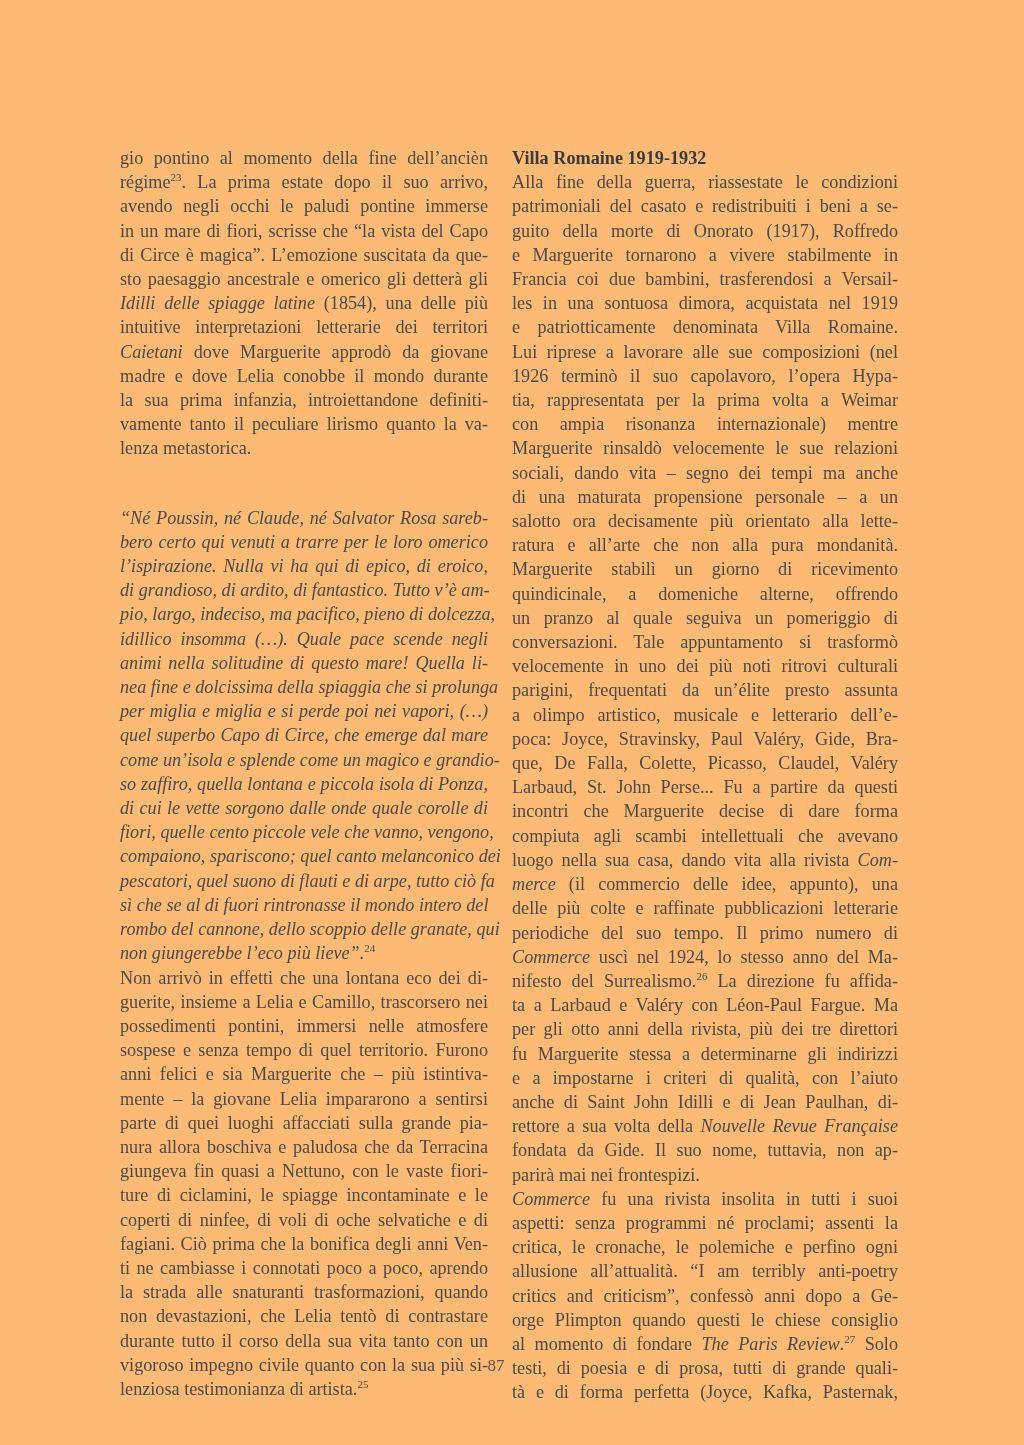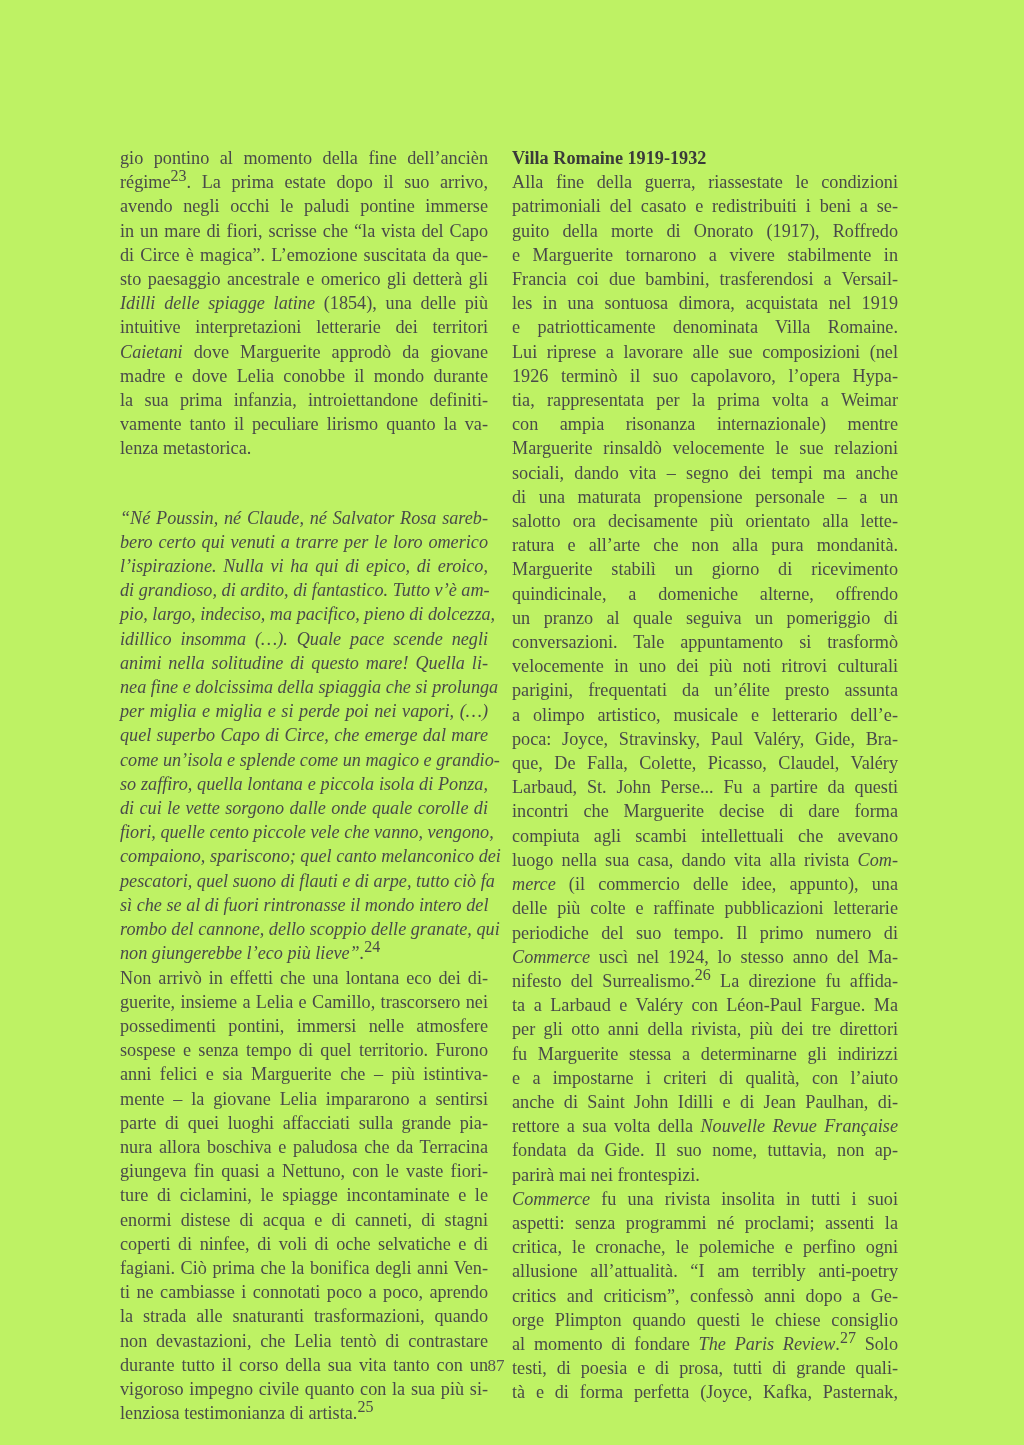--- a/index.html
+++ b/index.html
@@ -1,33 +1,33 @@
 <!DOCTYPE html>
 <html><head>
   <meta charset="utf-8">
   <style>
     html, body { margin: 0; padding: 0; background: #ffffff; }
     body { width: 1024px; height: 1445px; position: relative; overflow: hidden; }
     .page {
       position: absolute; left: 0; top: 0; width: 1024px; height: 1445px;
-      background: #bef264; color: #4a4a4a;
+      background: #fdba74; color: #4a4a4a;
       font-family: "Liberation Serif", "DejaVu Serif", serif;
     }
     .col {
       position: absolute; top: 146px;
       font-size: 18.2px; line-height: 24.2px;
       text-align: justify; hyphens: manual;
     }
     .col-left { left: 120px; width: 368px; }
     .col-right { left: 512px; width: 386px; }
     .line { display: block; text-align: justify; text-align-last: justify; white-space: nowrap; }
     .line.last { text-align-last: left; }
     .it { font-style: italic; margin-top: 45px; }
     .heading { font-weight: bold; color: #3a3a3a; text-align-last: left; }
-    sup { font-size: 16px; line-height: 0; vertical-align: 7px; }
+    sup { font-size: 11px; line-height: 0; vertical-align: 7px; }
     .page-number {
       position: absolute; left: 0; width: 992px; top: 1356px;
       text-align: center; font-size: 17px; color: #555;
     }
   </style>
 </head>
 <body>
 
 <div class="page">
 
@@ -74,21 +74,20 @@
       <span class="line">Non arrivò in effetti che una lontana eco dei di-</span>
       <span class="line">guerite, insieme a Lelia e Camillo, trascorsero nei</span>
       <span class="line">possedimenti pontini, immersi nelle atmosfere</span>
       <span class="line">sospese e senza tempo di quel territorio. Furono</span>
       <span class="line">anni felici e sia Marguerite che – più istintiva-</span>
       <span class="line">mente – la giovane Lelia impararono a sentirsi</span>
       <span class="line">parte di quei luoghi affacciati sulla grande pia-</span>
       <span class="line">nura allora boschiva e paludosa che da Terracina</span>
       <span class="line">giungeva fin quasi a Nettuno, con le vaste fiori-</span>
       <span class="line">ture di ciclamini, le spiagge incontaminate e le</span>
-      <span class="line">enormi distese di acqua e di canneti, di stagni</span>
       <span class="line">coperti di ninfee, di voli di oche selvatiche e di</span>
       <span class="line">fagiani. Ciò prima che la bonifica degli anni Ven-</span>
       <span class="line">ti ne cambiasse i connotati poco a poco, aprendo</span>
       <span class="line">la strada alle snaturanti trasformazioni, quando</span>
       <span class="line">non devastazioni, che Lelia tentò di contrastare</span>
       <span class="line">durante tutto il corso della sua vita tanto con un</span>
       <span class="line">vigoroso impegno civile quanto con la sua più si-</span>
       <span class="line last"><span>lenziosa testimonianza di artista.</span><sup>25</sup></span>
     </div>
   </div>

